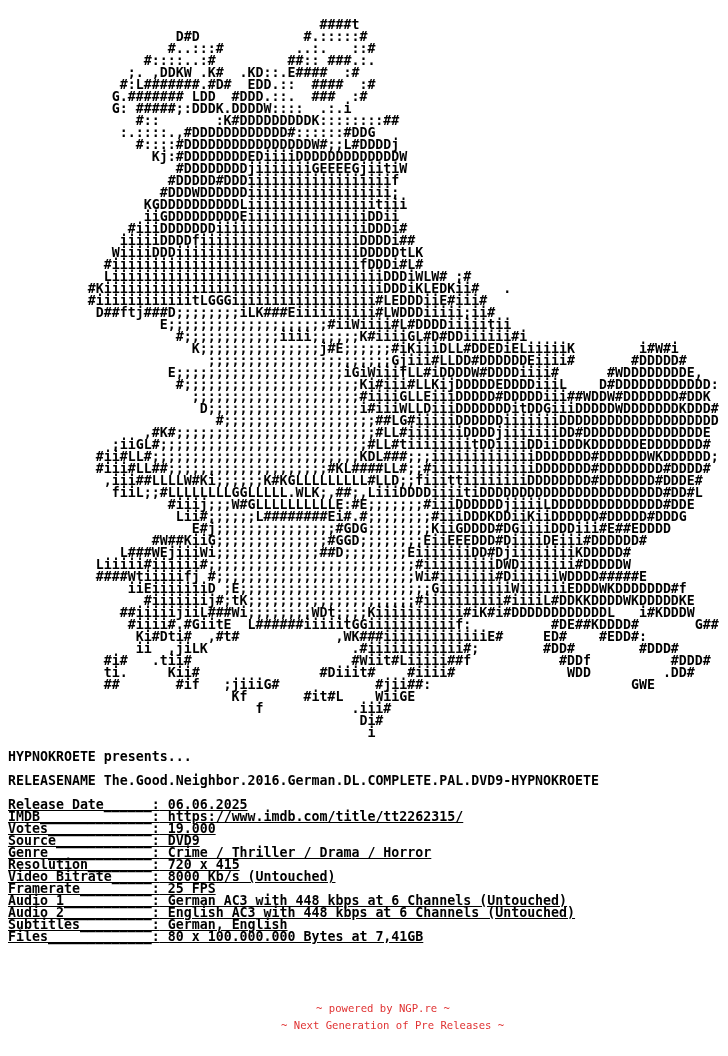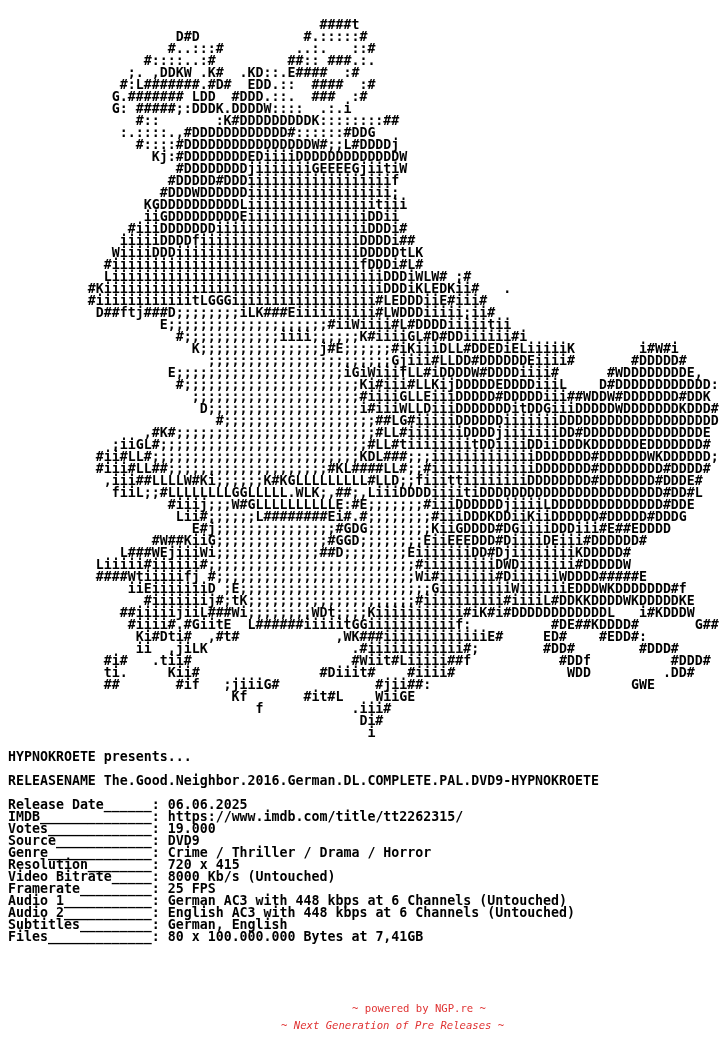--- a/index.html
+++ b/index.html
@@ -16,21 +16,21 @@
     white-space:pre;
     color:#000;
   }
   .line{
     position:absolute;left:8px;
     font:bold 13.28px/12px "DejaVu Sans Mono", monospace;
     white-space:pre;color:#000;
   }
   #presents{top:751px;text-align:right;}
   #releasename{top:775px;}
-  #info{position:absolute;left:8px;top:799px;}
+  #info{position:absolute;left:8px;top:799px;text-decoration:underline;}
   .irow{
     font:bold 13.28px/12px "DejaVu Sans Mono", monospace;
     white-space:pre;color:#000;height:12px;
   }
   .red{
     position:absolute;
     font:normal 10.6px/11px "DejaVu Sans Mono", monospace;
     white-space:pre;
   }
   #footer1{top:1003px;left:316px;}
@@ -112,14 +112,14 @@
     <div class="irow"><span>Genre_____________:</span><span> Crime / Thriller / Drama / Horror</span></div>
     <div class="irow"><span>Resolution________:</span><span> 720 x 415</span></div>
     <div class="irow"><span>Video Bitrate_____:</span><span> 8000 Kb/s (Untouched)</span></div>
     <div class="irow"><span>Framerate_________:</span><span> 25 FPS</span></div>
     <div class="irow"><span>Audio 1___________:</span><span> German AC3 with 448 kbps at 6 Channels (Untouched)</span></div>
     <div class="irow"><span>Audio 2___________:</span><span> English AC3 with 448 kbps at 6 Channels (Untouched)</span></div>
     <div class="irow"><span>Subtitles_________:</span><span> German, English</span></div>
     <div class="irow"><span>Files_____________:</span><span> 80 x 100.000.000 Bytes at 7,41GB</span></div>
   </div>
 
-<div class="red" id="footer1" style="color: rgb(224, 50, 50); margin-left: 36px;">~ powered by NGP.re ~</div>
-<div class="red" id="footer2" style="color: rgb(224, 50, 50); font-style: italic;">~ Next Generation of Pre Releases ~</div>
+<div class="red" id="footer1" style="color: rgb(224, 50, 50);">~ powered by NGP.re ~</div>
+<div class="red" id="footer2" style="color: rgb(224, 50, 50);">~ Next Generation of Pre Releases ~</div>
 
 </body></html>

